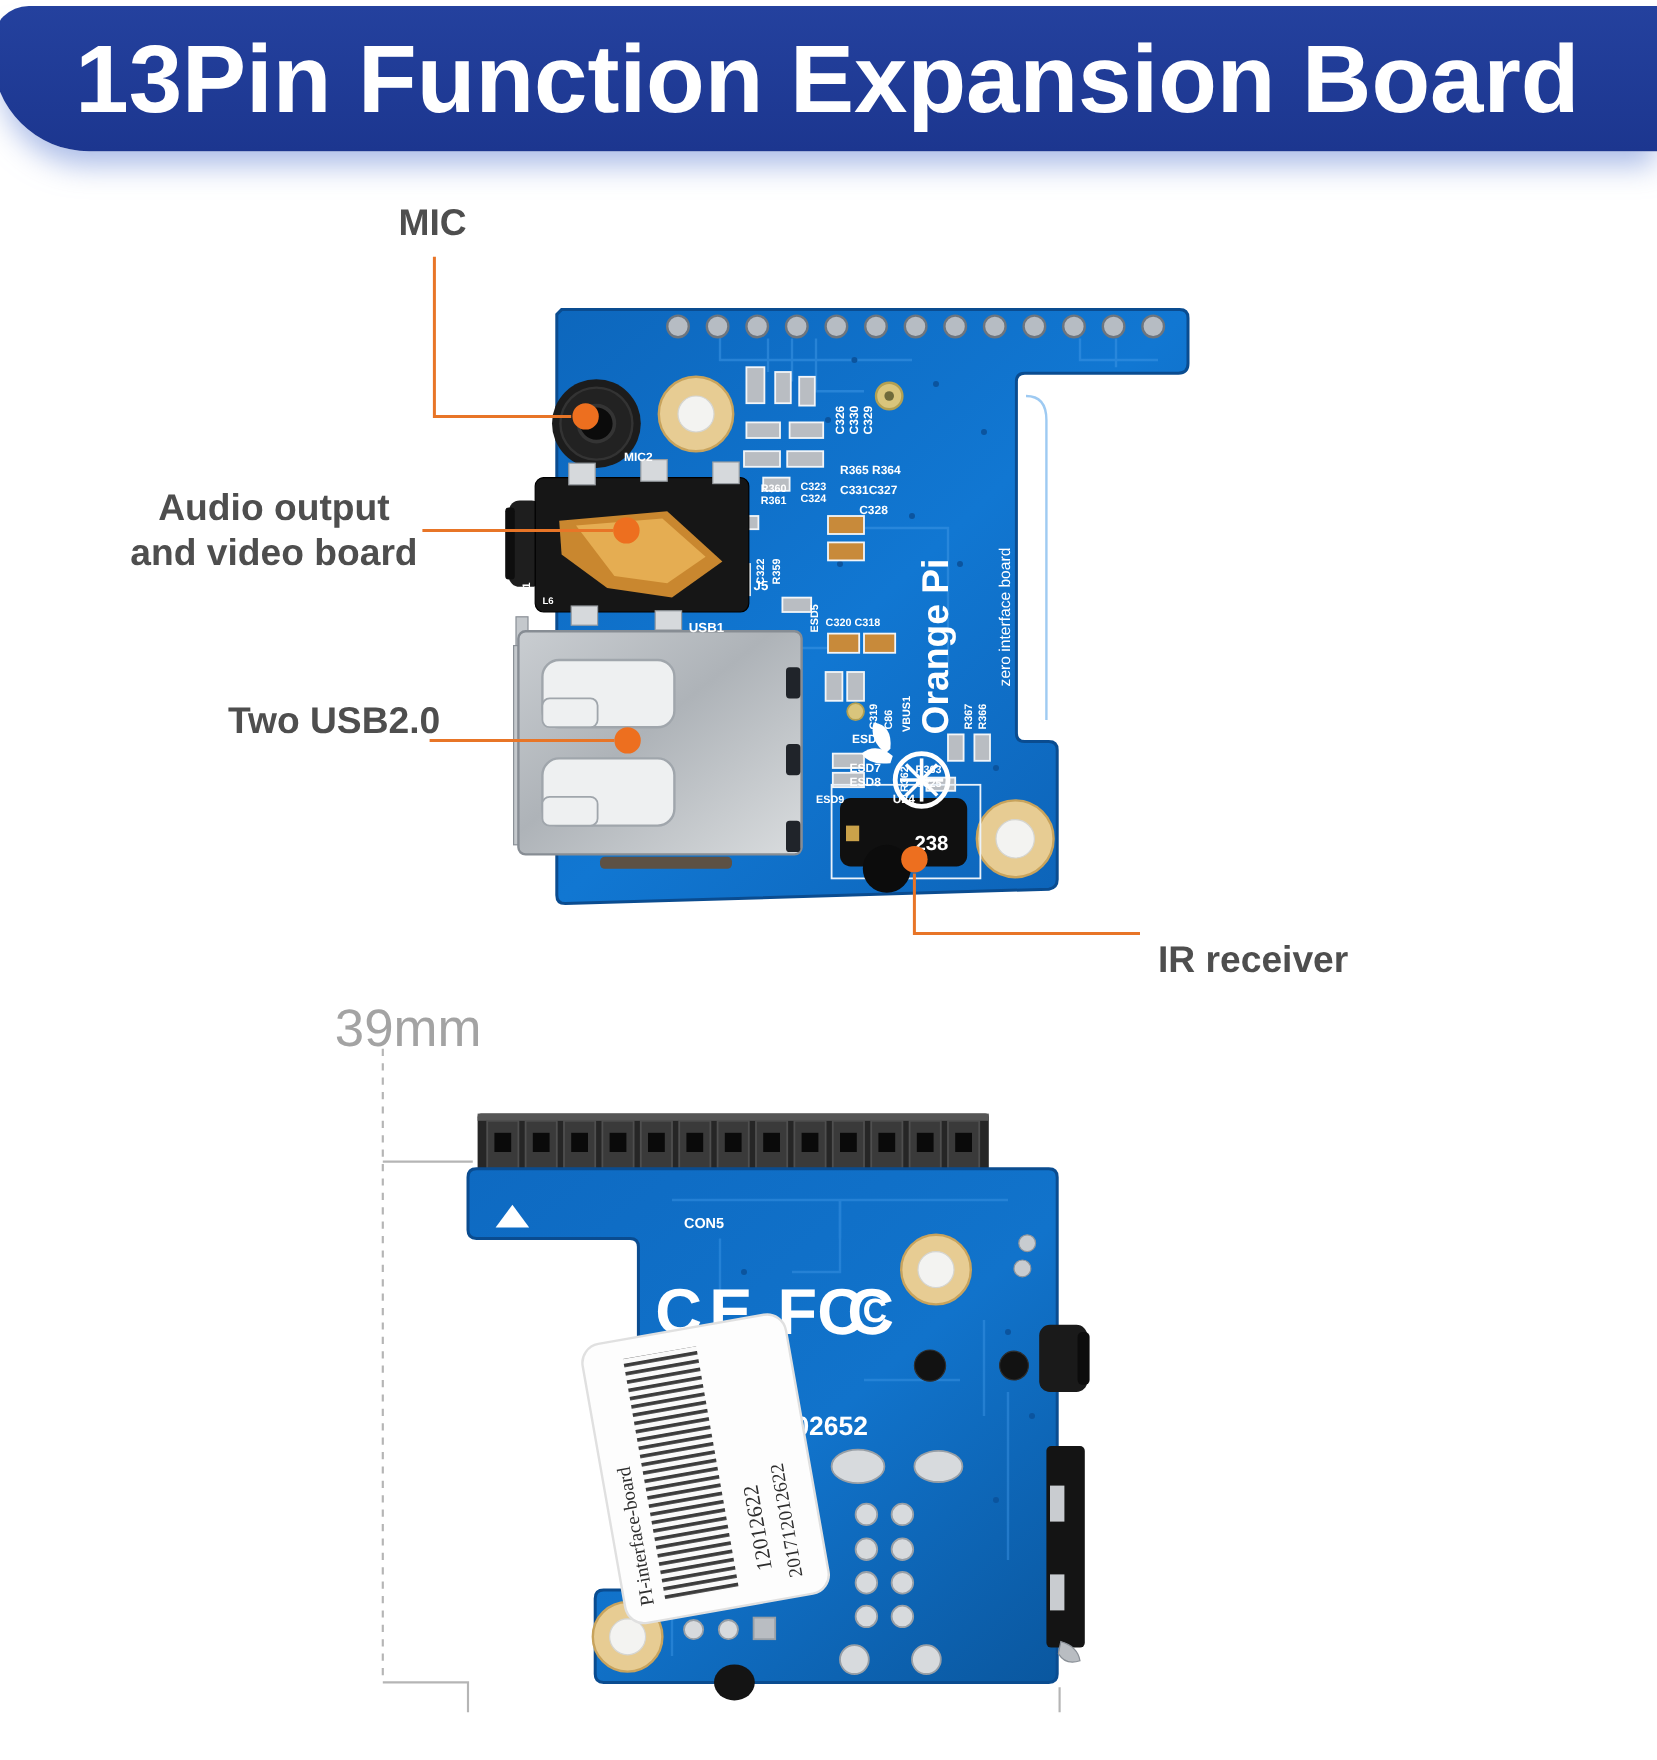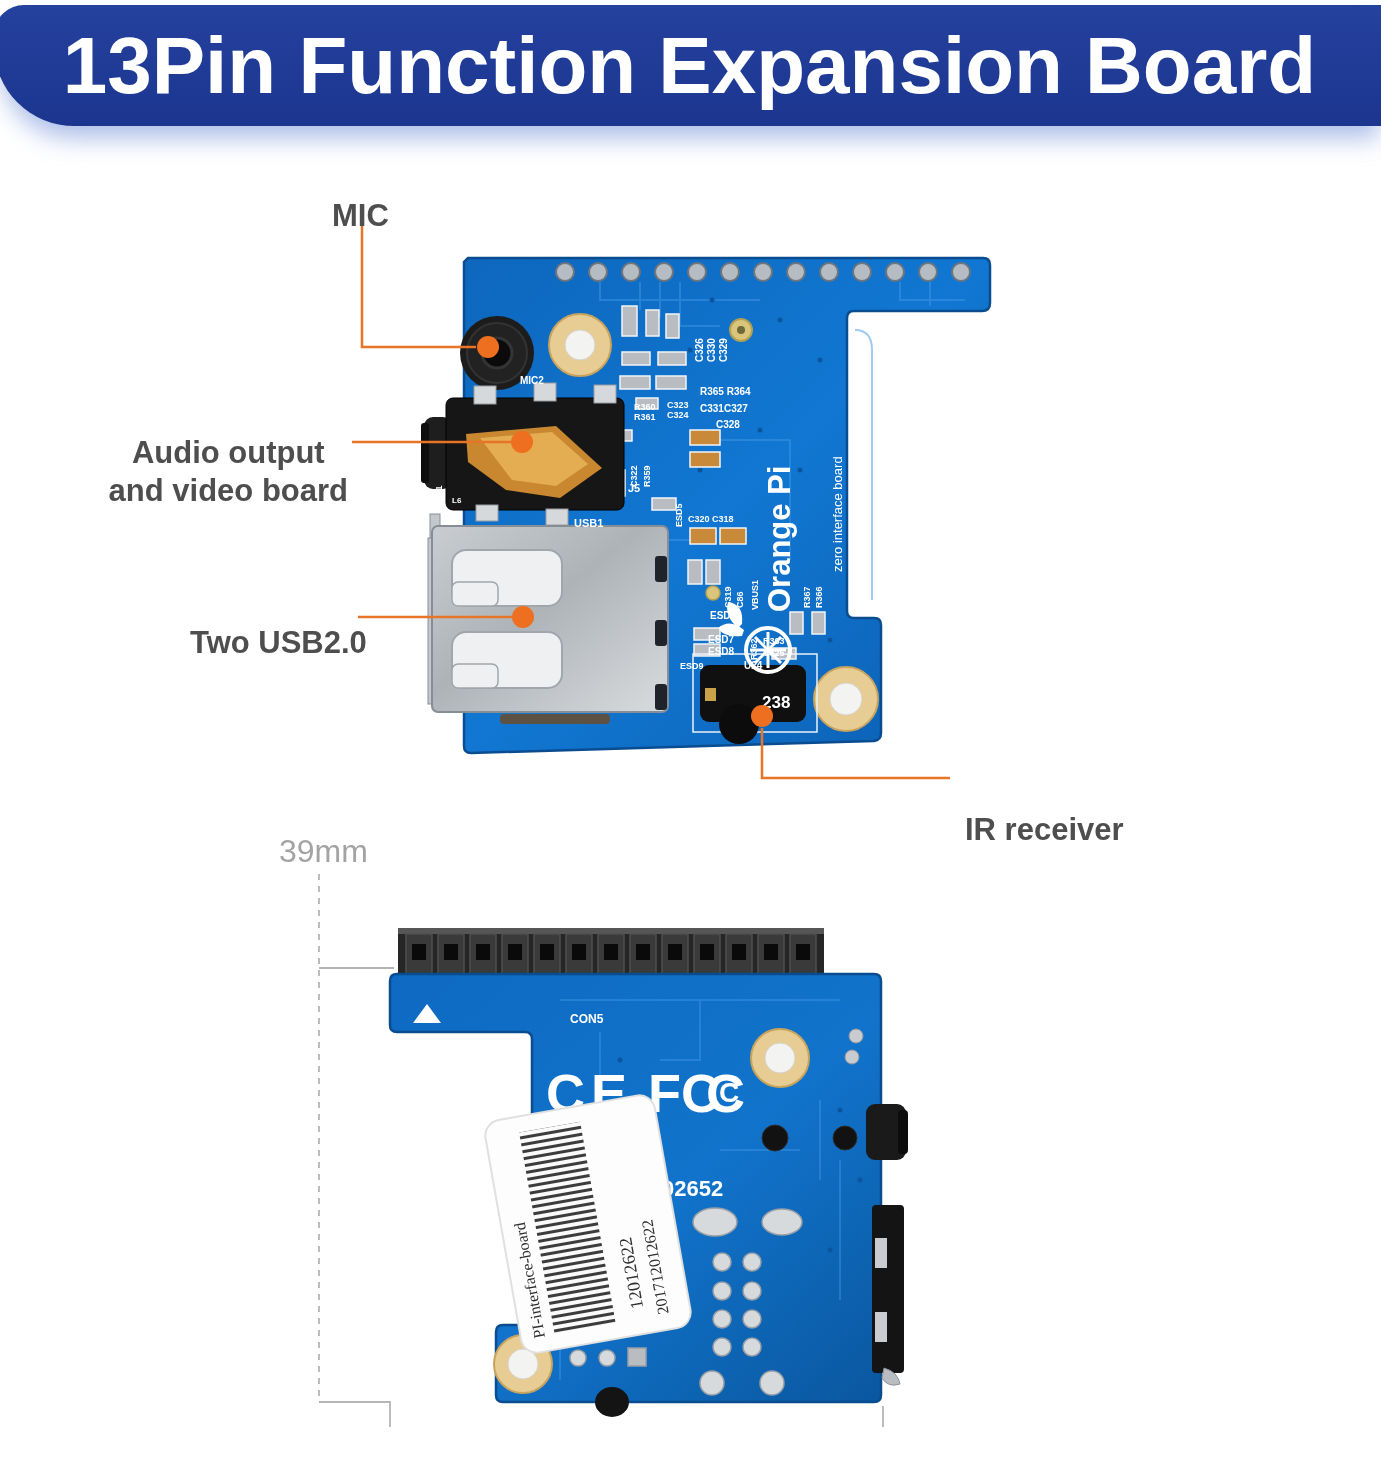--- a/index.html
+++ b/index.html
@@ -7,23 +7,23 @@
         font-family:"Liberation Sans",sans-serif;}
   
   .banner{position:absolute;left:-6px;right:-4px;top:5px;height:121px;
           background:linear-gradient(#24419e,#1c368f);
           border-radius:30px 0 0 80px;
           box-shadow:0 18px 24px -6px rgba(128,154,219,.65);}
   .banner-title{position:absolute;left:0;right:0;top:0;height:121px;line-height:121px;
           text-align:center;color:#fff;font-weight:700;font-size:80px;letter-spacing:0px;
           white-space:nowrap;}
   
-  .label{position:absolute;color:#4e4e4e;font-size:31px;font-weight:600;white-space:nowrap;margin-top:30px;}
+  .label{position:absolute;color:#4e4e4e;font-size:31px;font-weight:600;white-space:nowrap;}
   .label.rt{text-align:center;}
-  .dim{position:absolute;color:#a3a3a3;font-size:32px;font-weight:400;white-space:nowrap;}
+  .dim{position:absolute;color:#a3a3a3;font-size:44px;font-weight:400;white-space:nowrap;}
   
   .art{position:absolute;left:0;top:0;width:1381px;height:1467px;}
   .art text{font-family:"Liberation Sans",sans-serif;fill:#ffffff;}
   .art text.serif{font-family:"Liberation Serif",serif;fill:#2e2e2e;}
 </style>
 </head>
 <body>
 
 <div class="page">
 
@@ -363,19 +363,19 @@
       <path stroke-dasharray="2.5 5" d="M390,1452 H936"></path>
       <path d="M883,1406 V1448"></path>
     </g>
   </svg>
 
   <div class="label" style="left:332px;top:168px">MIC</div>
   <div class="label rt" style="right:1033px;top:404px;line-height:38px">
     <div>Audio output</div>
     <div>and video board</div>
   </div>
-  <div class="label" style="left:190px;top:595px">Two USB2.0</div>
+  <div class="label" style="left:190px;top:583px">Two USB2.0</div>
   <div class="label" style="left:965px;top:782px">IR receiver</div>
 
   <div class="dim" style="left:279px;top:833px">39mm</div>
   <div class="dim" style="left:944px;top:1430px">41.5mm</div>
 
 </div>
 
 </body></html>

